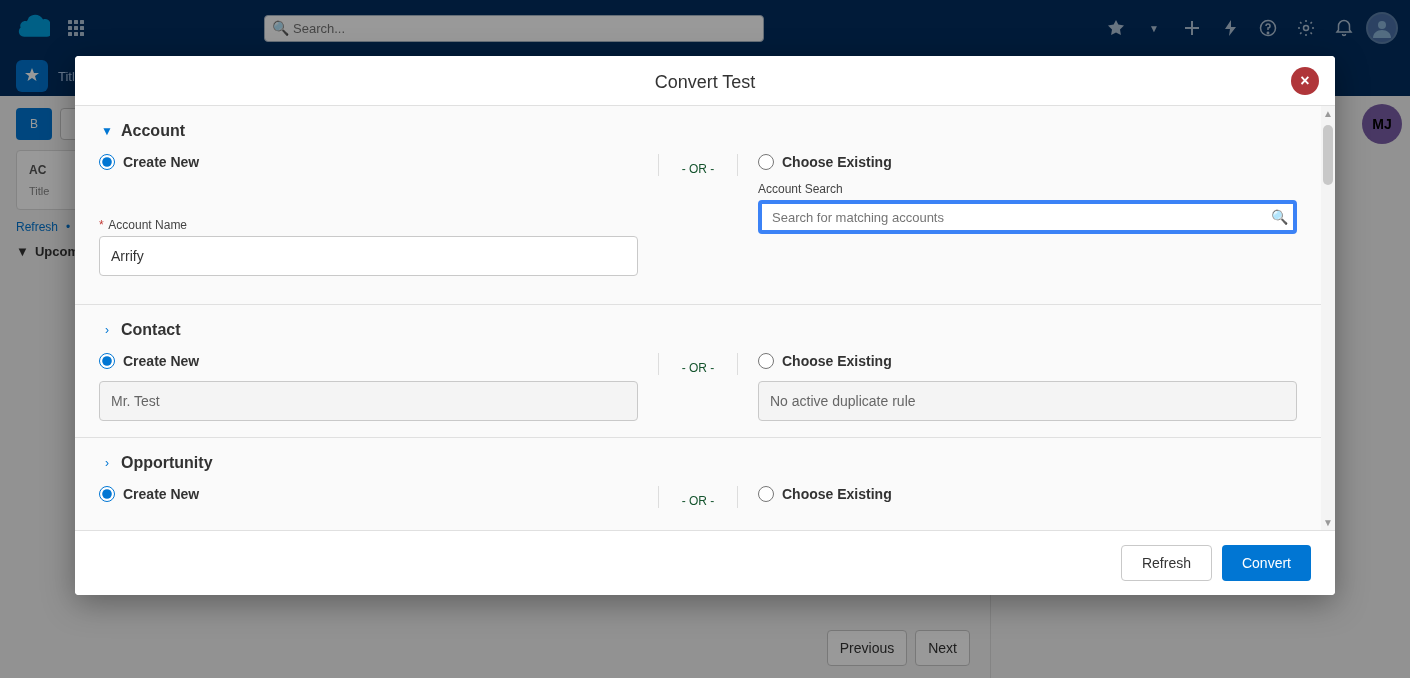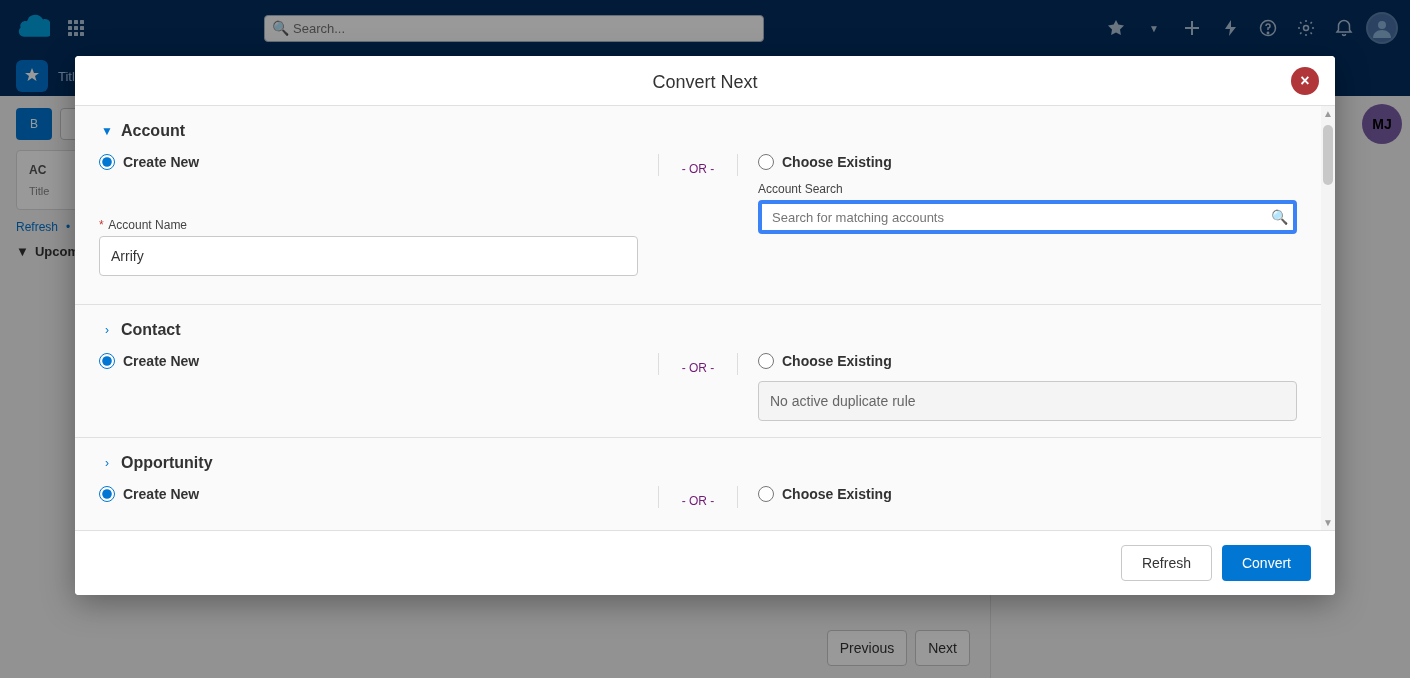--- a/index.html
+++ b/index.html
@@ -218,21 +218,21 @@
       align-items: start;
     }
     .section-left {
       padding-right: 20px;
     }
     .section-divider {
       display: flex;
       align-items: flex-start;
       justify-content: center;
       padding-top: 8px;
-      color: #701a75;
+      color: #14532d;
       font-size: 12px;
       border-left: 1px solid #ddd;
       border-right: 1px solid #ddd;
     }
     .section-right {
       padding-left: 20px;
     }
 
     
     .radio-option {
@@ -562,21 +562,21 @@
       <button class="nav-btn">Previous</button>
       <button class="nav-btn">Next</button>
     </div>
   </div>
 </div>
 
 <div class="modal-backdrop">
   <div class="modal">
 
     <div class="modal-header">
-      <h2 class="modal-title">Convert Next</h2>
+      <h2 class="modal-title">Convert Test</h2>
       <button class="modal-close">×</button>
     </div>
 
     <div class="modal-body" style="position:relative;">
 
       <div class="modal-scroll-track">
         <div class="modal-scroll-arrow">▲</div>
         <div class="modal-scroll-thumb"></div>
         <div class="scroll-arrow-down">
           <div class="modal-scroll-arrow">▼</div>
@@ -623,20 +623,21 @@
         <div class="section-header">
           <div class="section-toggle">›</div>
           <span class="section-title">Contact</span>
         </div>
         <div class="section-grid">
           <div class="section-left">
             <div class="radio-option">
               <input type="radio" name="contact-option" checked="" style="">
               <span class="radio-label">Create New</span>
             </div>
+            <input type="text" class="field-input field-input-readonly" value="Mr. Test" style="">
           </div>
           <div class="section-divider">
             <span>- OR -</span>
           </div>
           <div class="section-right">
             <div class="radio-option">
               <input type="radio" name="contact-option" style="">
               <span class="radio-label">Choose Existing</span>
             </div>
             <input type="text" class="field-input field-input-readonly no-dup-text" value="No active duplicate rule" readonly="" style="">

